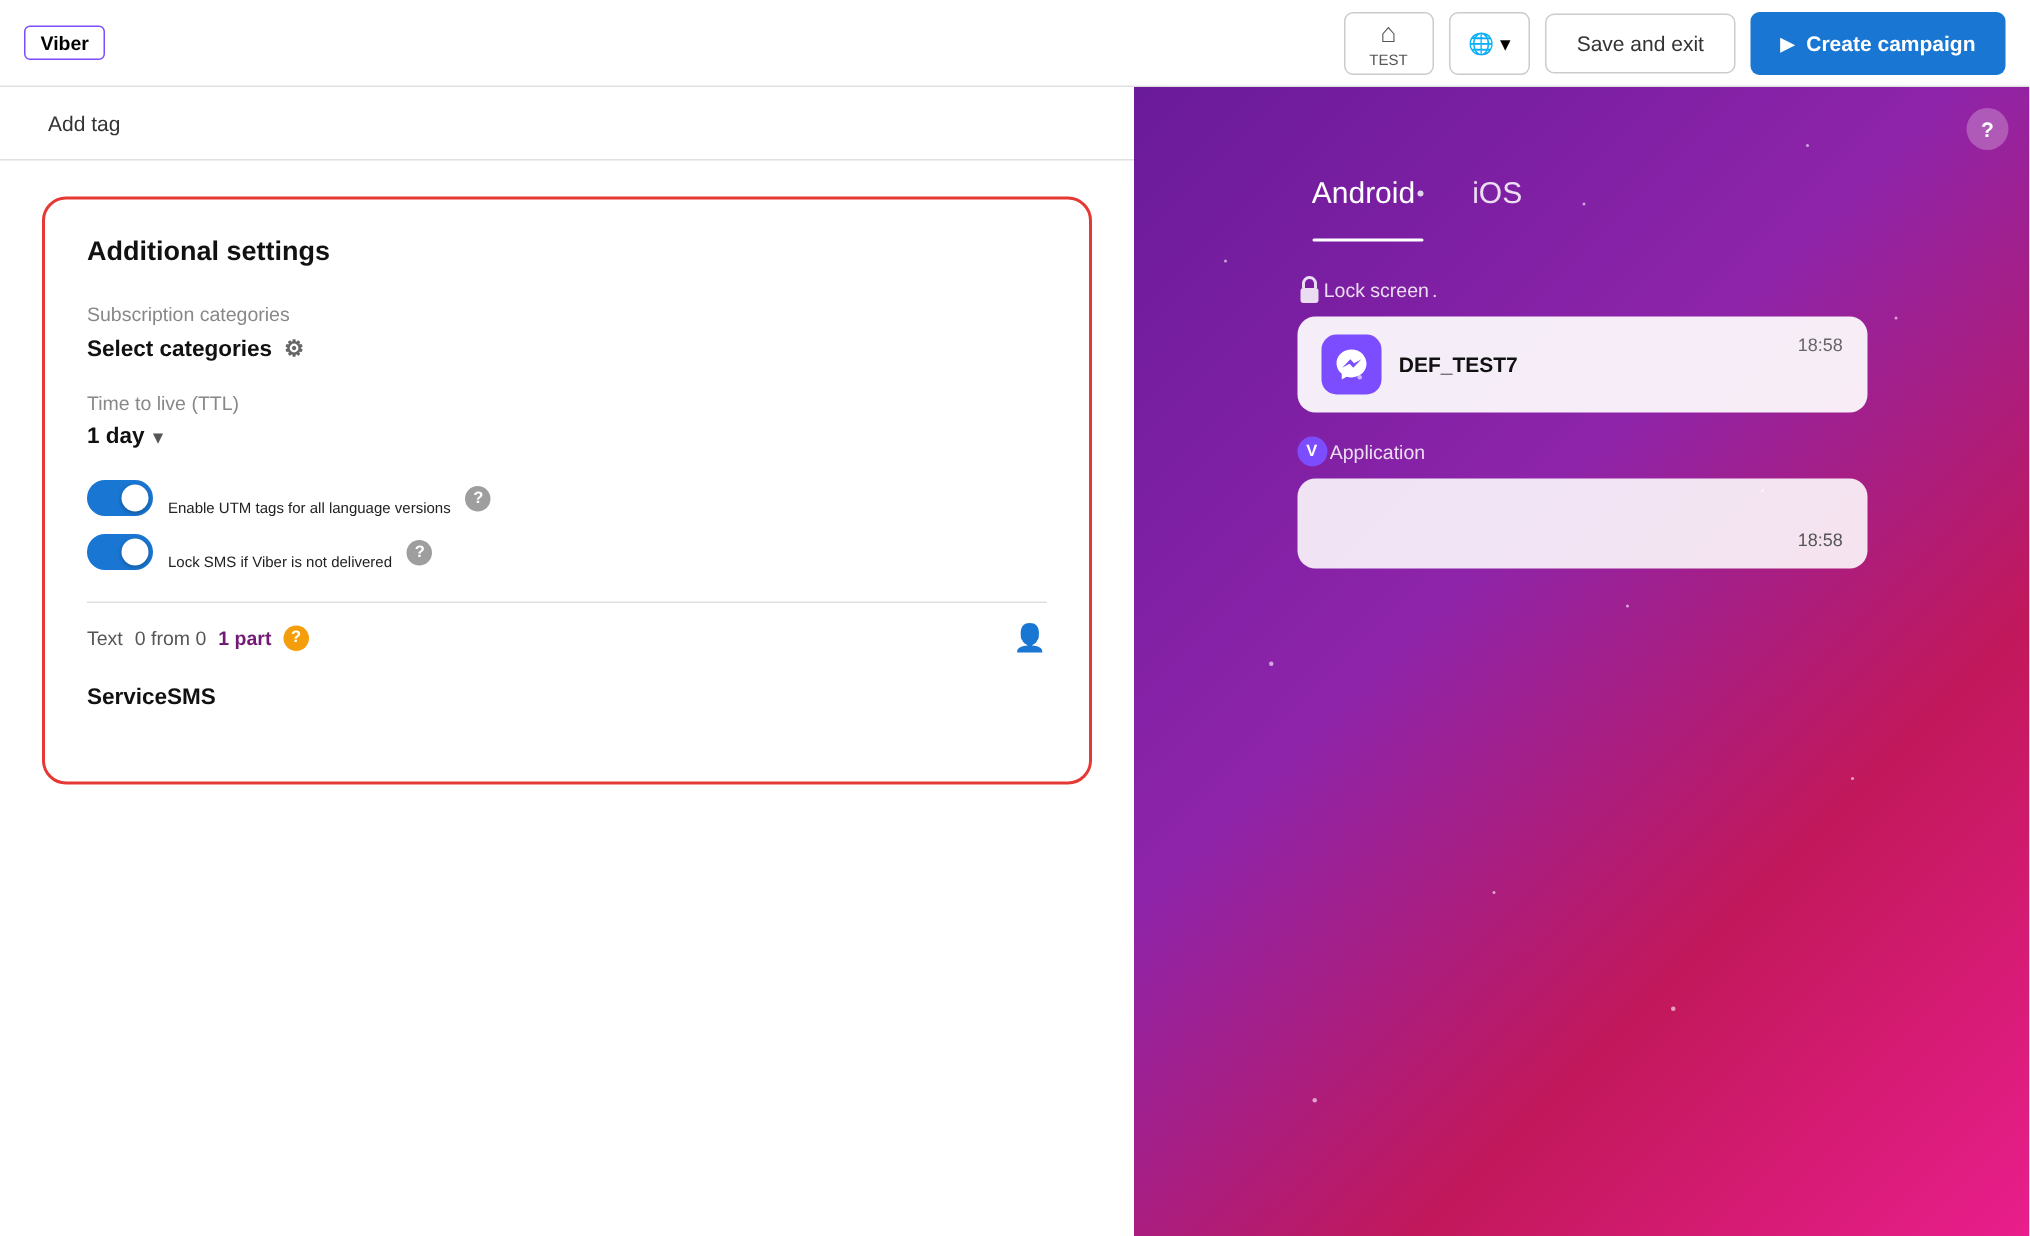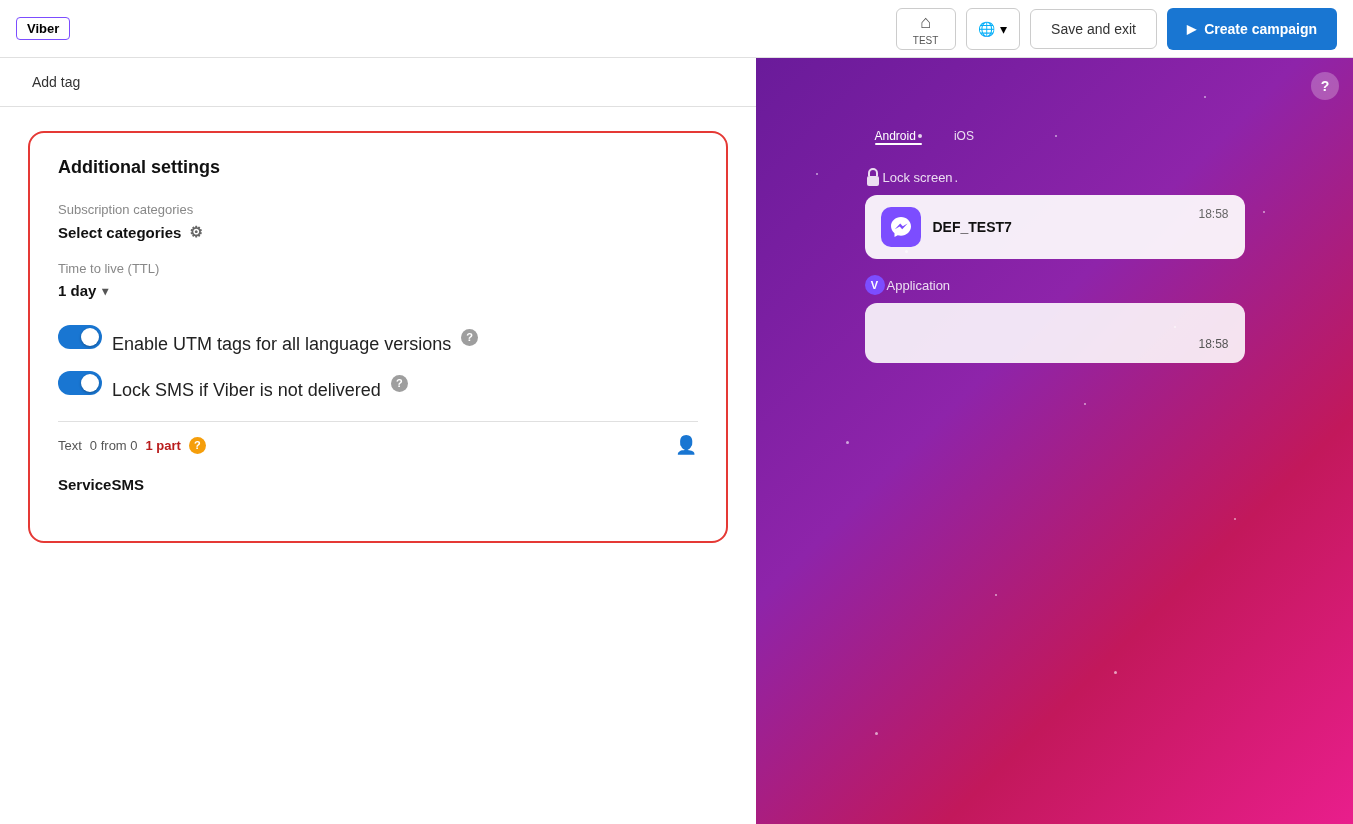--- a/index.html
+++ b/index.html
@@ -165,21 +165,21 @@
       position: absolute;
       top: 3px;
       right: 3px;
       width: 18px;
       height: 18px;
       border-radius: 50%;
       background: #fff;
       box-shadow: 0 1px 3px rgba(0,0,0,0.3);
     }
     .toggle-label {
-      font-size: 18px;
+      font-size: 10px;
       color: #222;
       margin-top: 15px;
     }
     .help-icon {
       display: inline-flex;
       align-items: center;
       justify-content: center;
       width: 17px;
       height: 17px;
       border-radius: 50%;
@@ -197,21 +197,21 @@
       align-items: center;
       gap: 8px;
       margin-top: 8px;
       padding-top: 12px;
       border-top: 1px solid #e0e0e0;
     }
     .text-row-label { font-size: 13px; color: #555; }
     .text-count { font-size: 13px; color: #555; }
     .text-part {
       font-size: 13px;
-      color: #b91c1c;
+      color: #701a75;
       font-weight: 600;
     }
     .text-help {
       display: inline-flex;
       align-items: center;
       justify-content: center;
       width: 17px;
       height: 17px;
       border-radius: 50%;
       background: #f59e0b;
@@ -275,26 +275,25 @@
     }
 
     
     .os-tabs {
       display: flex;
       gap: 32px;
       margin-bottom: 24px;
       padding-left: 10px;
     }
     .os-tab {
-      font-size: 12px;
+      font-size: 20px;
       color: rgba(255,255,255,0.85);
       cursor: pointer;
-      padding-bottom: 0;
+      padding-bottom: 18px;
       position: relative;
-      margin-top: 11px;
     }
     .os-tab.active {
       color: #fff;
       font-weight: 500;
     }
     .os-tab.active::after {
       content: '';
       position: absolute;
       bottom: -2px;
       left: 0;

